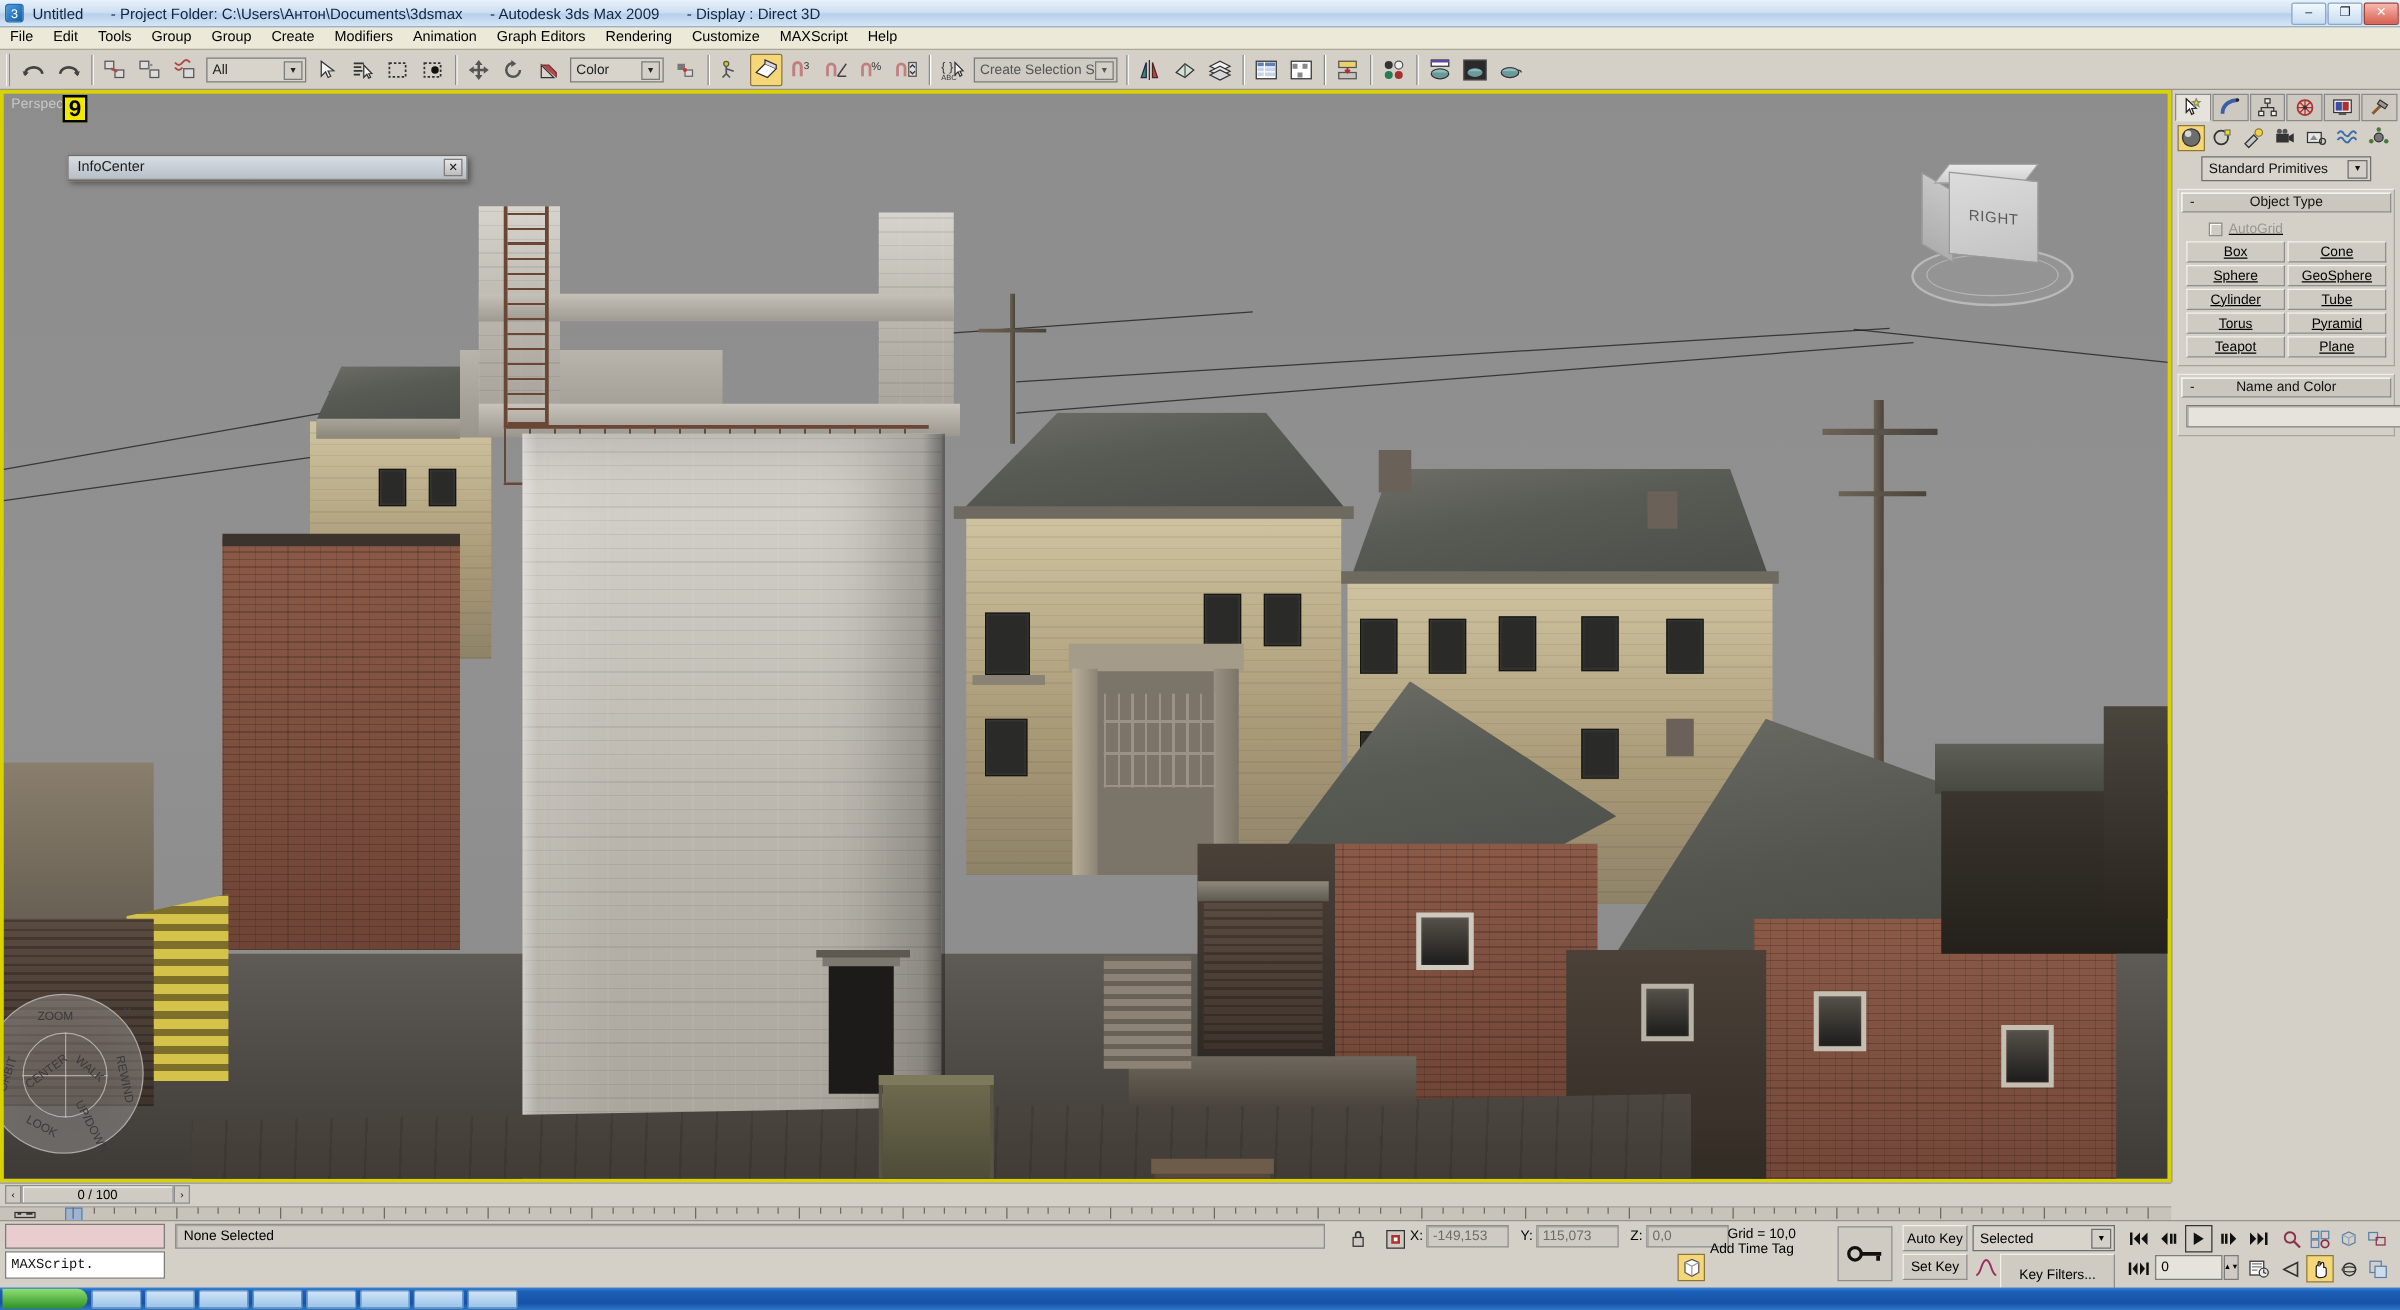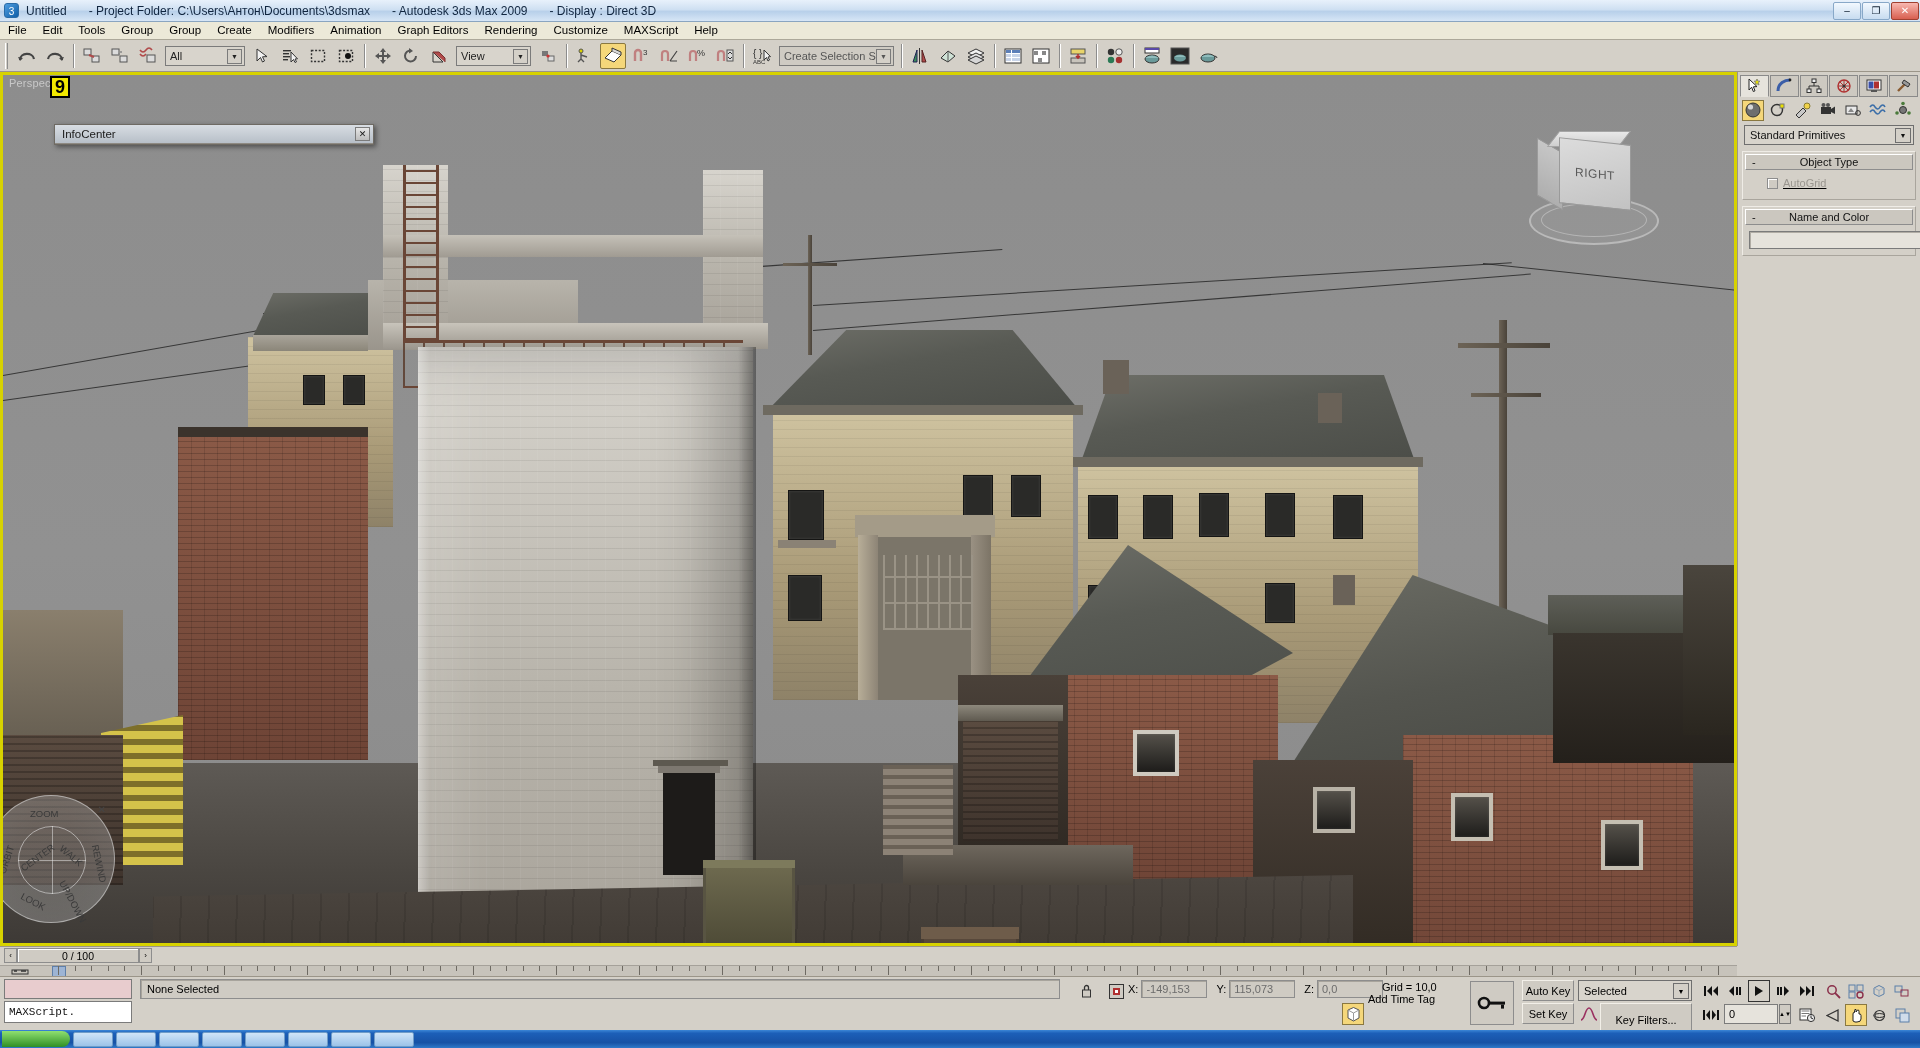--- a/index.html
+++ b/index.html
@@ -191,21 +191,21 @@
   }
   .cp-tabs { display:flex; height:26px; padding:3px 2px 0 2px; gap:1px; }
   .cp-tab { flex:1; height:22px; border:1px solid #8a8a8a; background:#cdc9c1;
             display:flex; align-items:center; justify-content:center; }
   .cp-tab.active { background:#e6e3dc; border-bottom-color:#e6e3dc; }
   .cp-row2 { display:flex; height:24px; align-items:center; padding:2px 4px; gap:3px; }
   .cp-ibtn { width:22px; height:21px; border:1px solid transparent;
              display:flex; align-items:center; justify-content:center; }
   .cp-ibtn.on { background:#f5d77a; border:1px solid #8a7840; }
   .cp-combo {
-    margin:3px 6px; height:20px; border:1px solid #6f6f6f; background:#d8d4cc;
+    margin:3px 23px; height:20px; border:1px solid #6f6f6f; background:#d8d4cc;
     display:flex; align-items:center; padding-left:5px; font-size:11px;
     position:relative; color:#111;
   }
   .cp-combo .arw { position:absolute; right:2px; top:2px; width:16px; height:15px;
                    background:#d4d0c8; border:1px solid #6f6f6f;
                    display:flex;align-items:center;justify-content:center;font-size:7px; }
   .rollout { margin:6px 4px 0 4px; border:1px solid #a9a59d; background:#d4d0c8;
              border-top-color:#efece6; border-left-color:#efece6; }
   .ro-head { height:16px; margin:2px; background:#cbc7bf;
              border:1px solid #8d8d8d; border-top-color:#fff; border-left-color:#fff;
@@ -409,21 +409,21 @@
           <path d="M7 1 L11 4 L7 6.5 Z" fill="#555"></path>
         </svg>
     </div>
     <div class="tbtn">
       <svg width="18" height="18" viewBox="0 0 18 18">
           <path d="M3 15 L3 5 L13 15 Z" fill="#d8d4cc" stroke="#333"></path>
           <path d="M3 5 L9 5 L15 11 L15 15" fill="#b04a4a" stroke="#7a2f2f"></path>
         </svg>
     </div>
     <div class="tb-combo w-view">
-      <span>View</span>
+      <span>Color</span>
       <span class="arw">▼</span>
     </div>
     <div class="tbtn">
       <svg width="18" height="18" viewBox="0 0 18 18">
           <rect x="3" y="4" width="6" height="5" fill="#777"></rect>
           <rect x="9" y="9" width="6" height="5" fill="#ddd" stroke="#666"></rect>
           <circle cx="9" cy="9" r="1.6" fill="#c33"></circle>
         </svg>
     </div>
     <div class="tsep"></div>
@@ -850,20 +850,32 @@
 
     <div class="rollout">
       <div class="ro-head">
         <span class="minus">-</span>
         <span>Object Type</span>
       </div>
       <div class="ro-body">
         <div class="chkrow">
           <span class="chkbox"></span>
           <span>AutoGrid</span>
+        </div>
+        <div class="btngrid">
+          <div class="objbtn">Box</div>
+          <div class="objbtn">Cone</div>
+          <div class="objbtn">Sphere</div>
+          <div class="objbtn">GeoSphere</div>
+          <div class="objbtn">Cylinder</div>
+          <div class="objbtn">Tube</div>
+          <div class="objbtn">Torus</div>
+          <div class="objbtn">Pyramid</div>
+          <div class="objbtn">Teapot</div>
+          <div class="objbtn">Plane</div>
         </div>
       </div>
     </div>
 
     <div class="rollout">
       <div class="ro-head">
         <span class="minus">-</span>
         <span>Name and Color</span>
       </div>
       <div class="ro-body">

